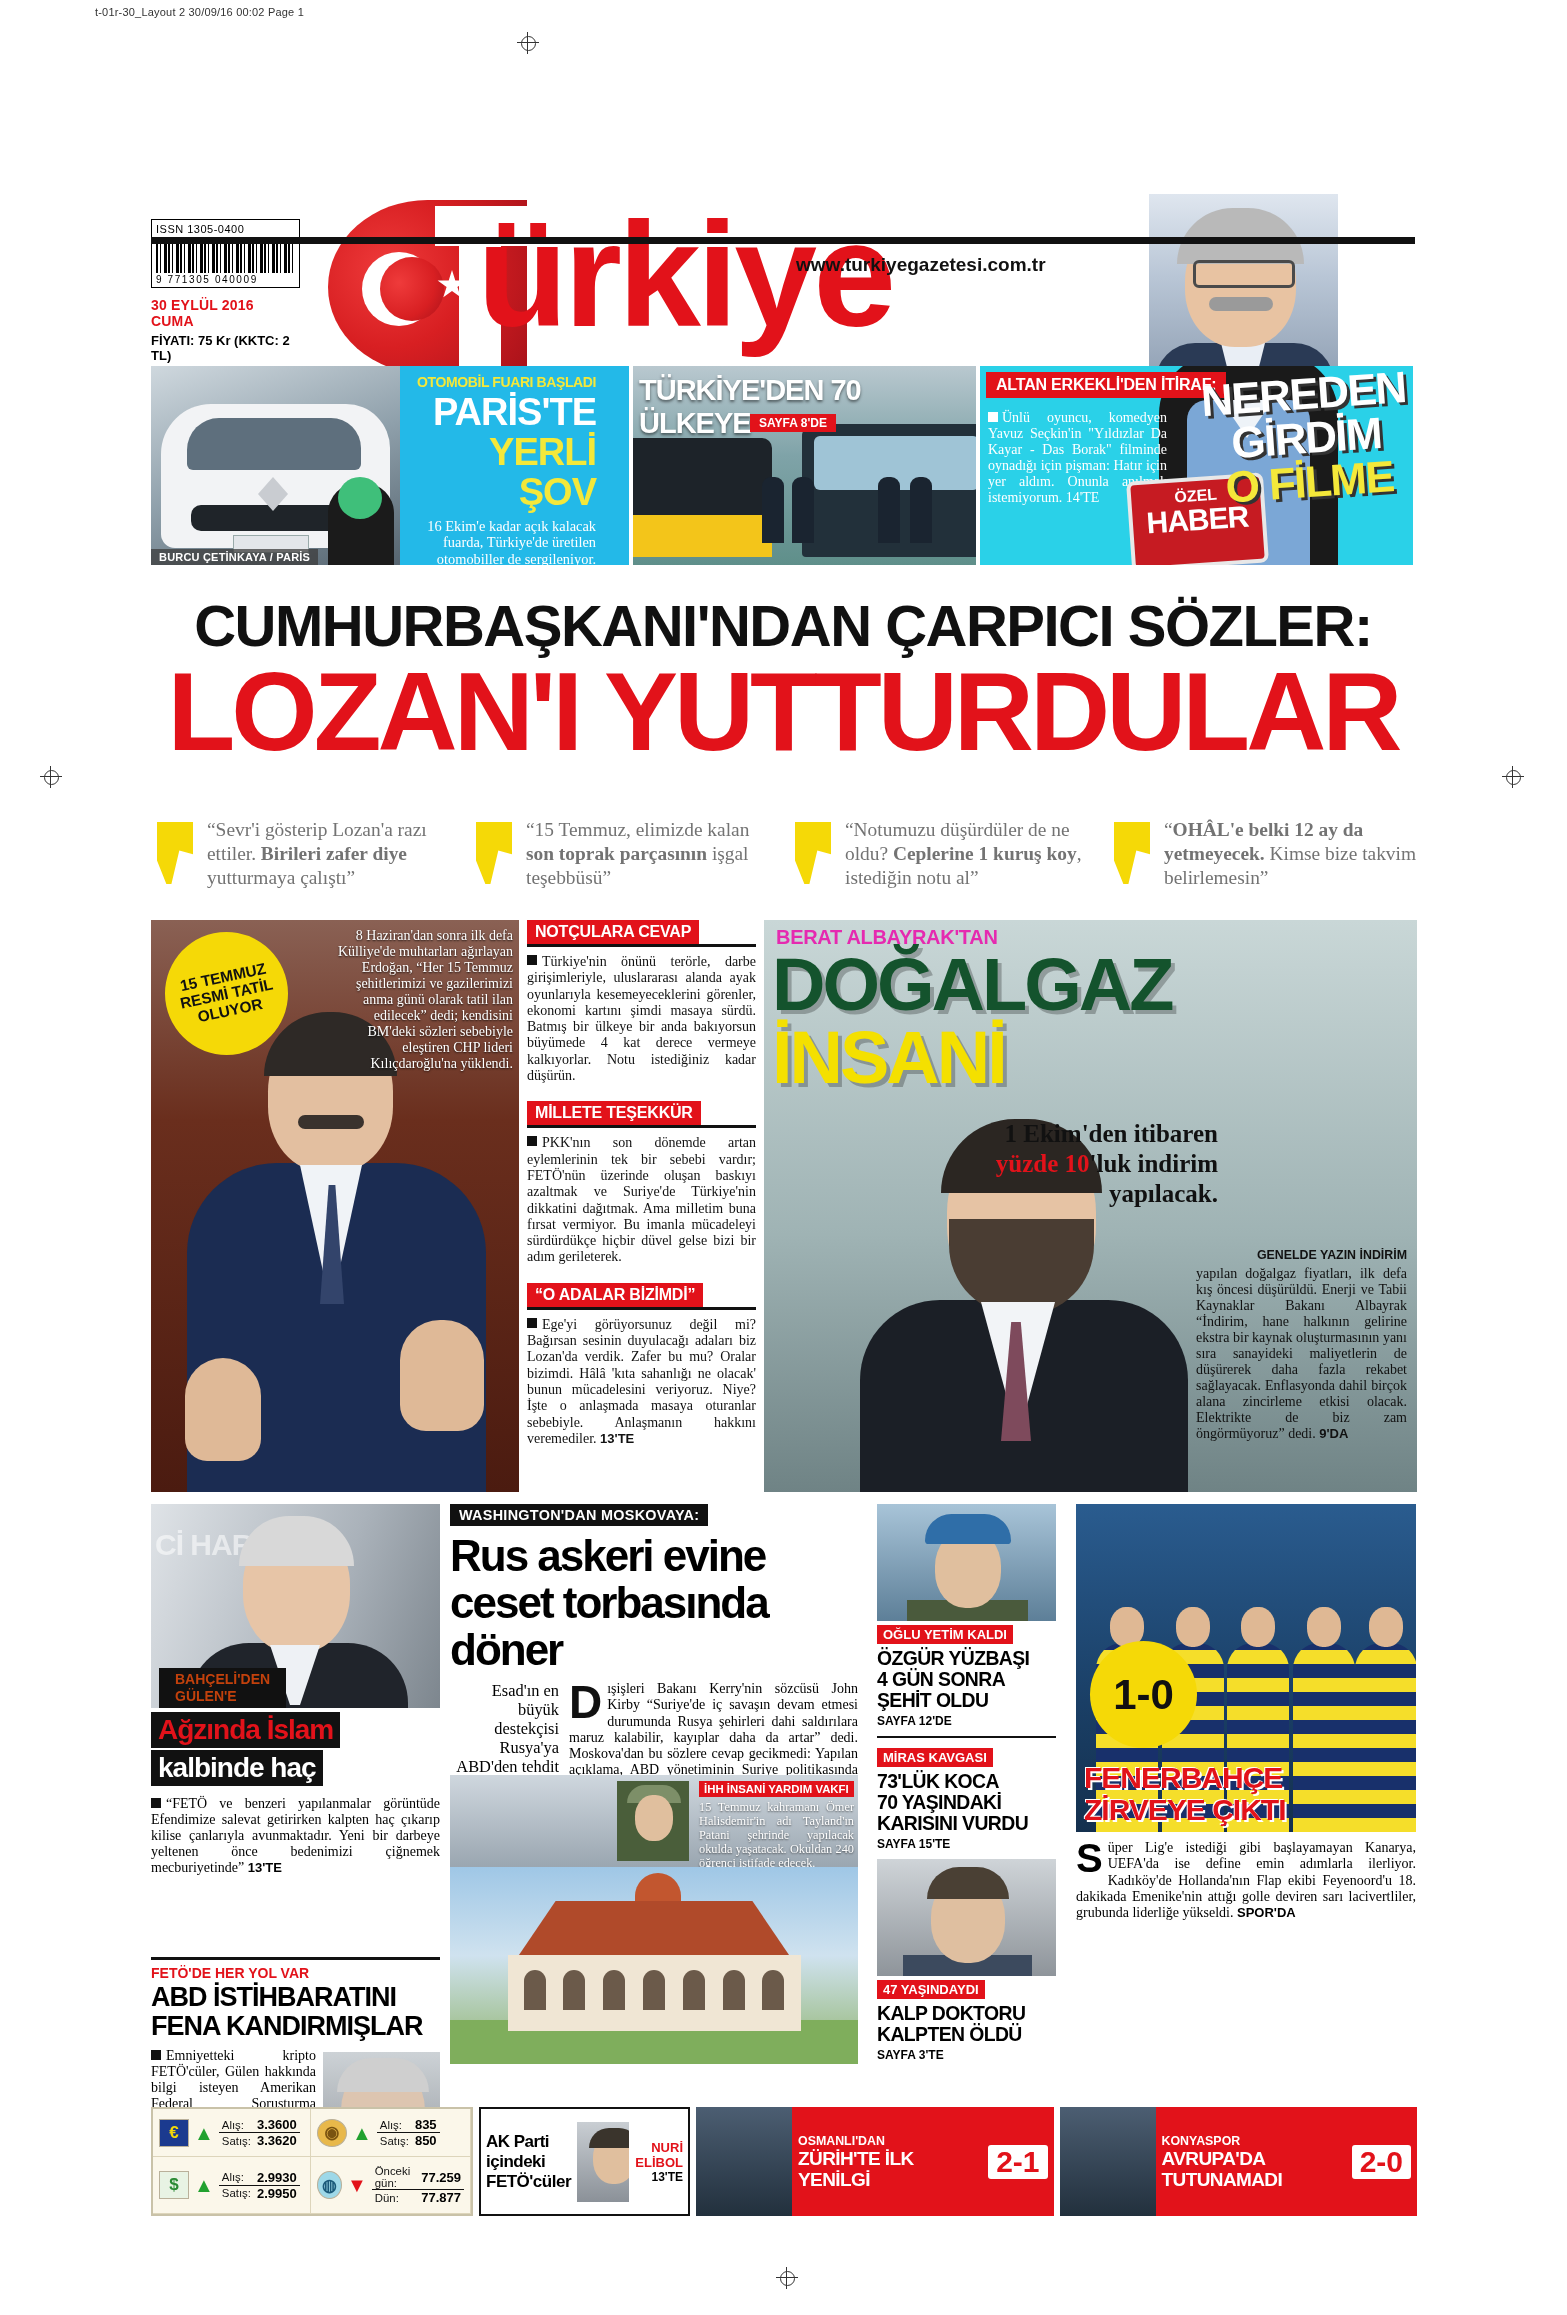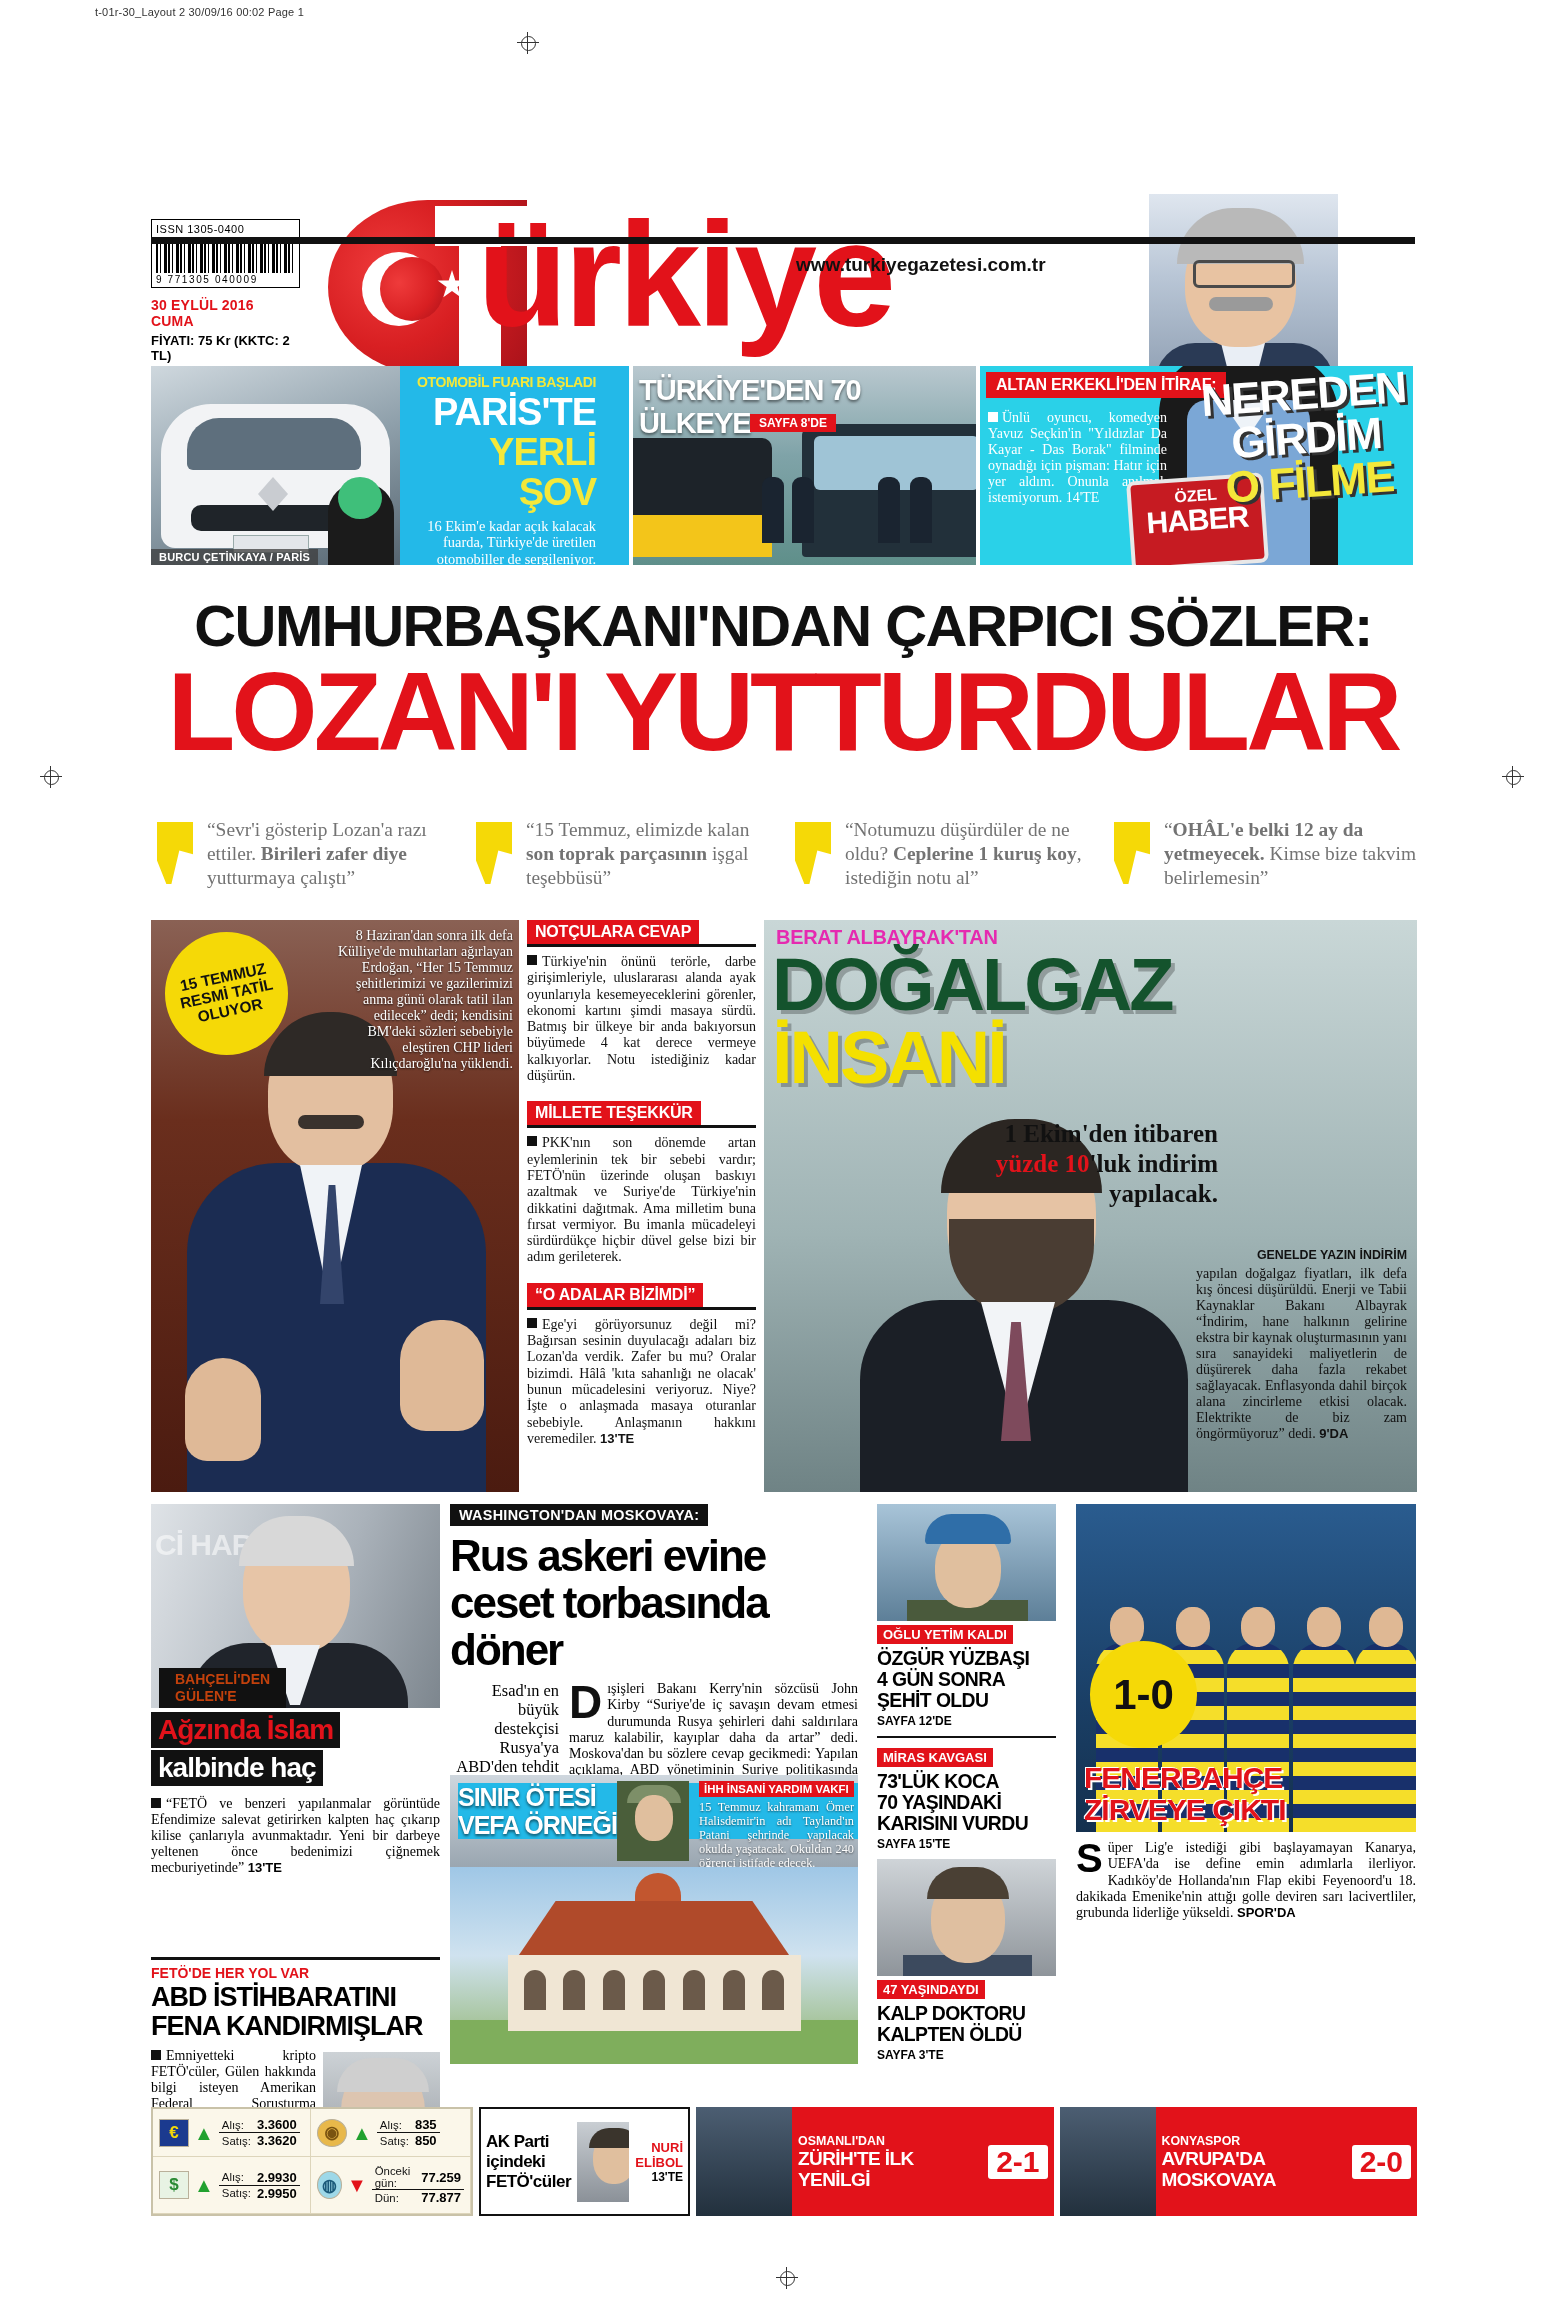--- a/index.html
+++ b/index.html
@@ -499,21 +499,20 @@
         <div class="lead">Esad'ın en büyük destekçisi Rusya'ya ABD'den tehdit gibi uyarı geldi.</div>
         <div class="text">
           <span class="drop">D</span><span>ışişleri Bakanı Kerry'nin sözcüsü John Kirby “Suriye'de iç savaşın devam etmesi durumunda Rusya şehirleri dahi saldırılara maruz kalabilir, kayıplar daha da artar” dedi. Moskova'dan bu sözlere cevap gecikmedi: Yapılan açıklama, ABD yönetiminin Suriye politikasında ne seviyeye düştüğünün göstergesidir.</span>
           <b>10'DA</b>
         </div>
       </div>
     </div>
 
     <div class="sinir">
       <div class="top">
-        <div class="t1"><span>SINIR ÖTESİ</span><br><span>VEFA ÖRNEĞİ</span></div>
         <div class="av">
             <div class="c"></div>
             <div class="f"></div>
           </div>
         <div class="r">
           <span class="rk">İHH İNSANİ YARDIM VAKFI</span>
           <div class="rt"><span>15 Temmuz kahramanı Ömer Halisdemir'in adı Tayland'ın Patani şehrinde yapılacak okulda yaşatacak. Okuldan 240 öğrenci istifade edecek.</span>
             </div>
         </div>
       </div>
@@ -674,21 +673,21 @@
         <div class="txt">
           <div class="k">OSMANLI'DAN</div>
           <div class="h">ZÜRİH'TE İLK YENİLGİ</div>
         </div>
         <div class="sc">2-1</div>
       </div>
       <div class="scorebox">
         <div class="imgp"></div>
         <div class="txt">
           <div class="k">KONYASPOR</div>
-          <div class="h">AVRUPA'DA MOSKOVAYA</div>
+          <div class="h">AVRUPA'DA TUTUNAMADI</div>
         </div>
         <div class="sc">2-0</div>
       </div>
     </div>
   </div>
 
 </div>
 
 
 </body></html>

